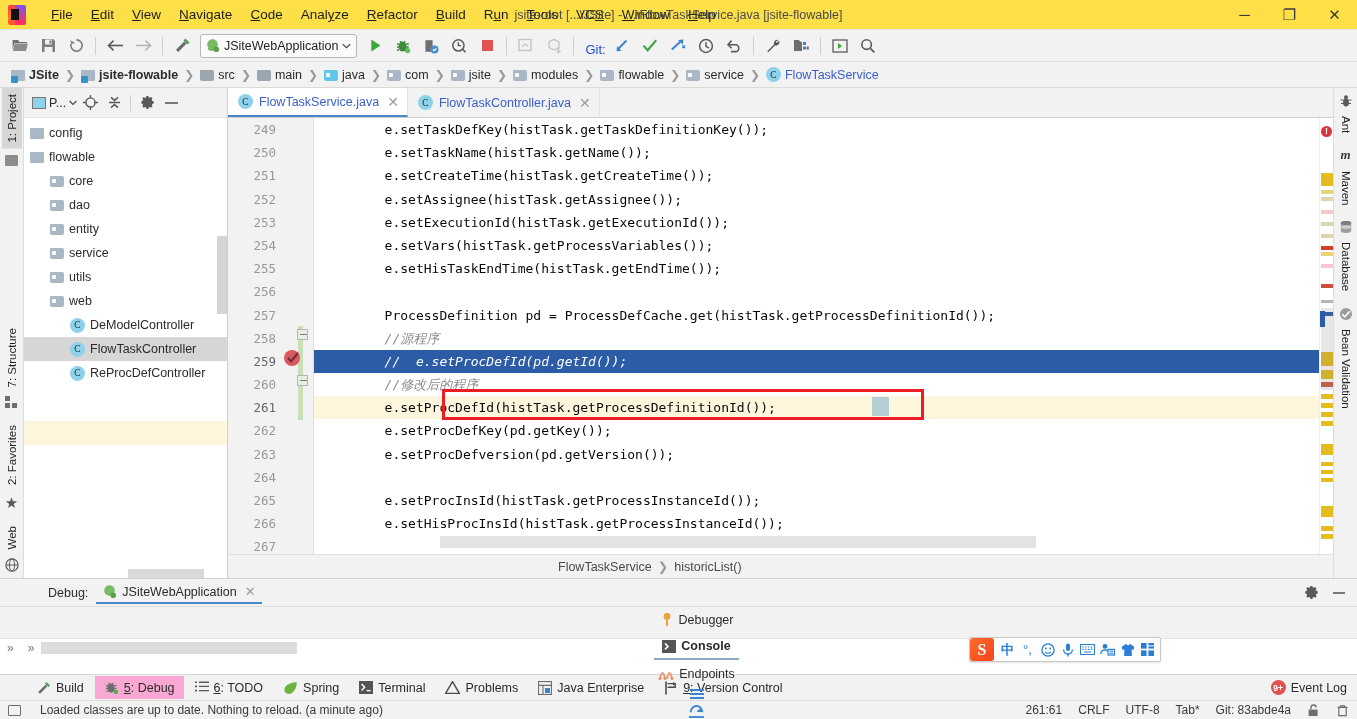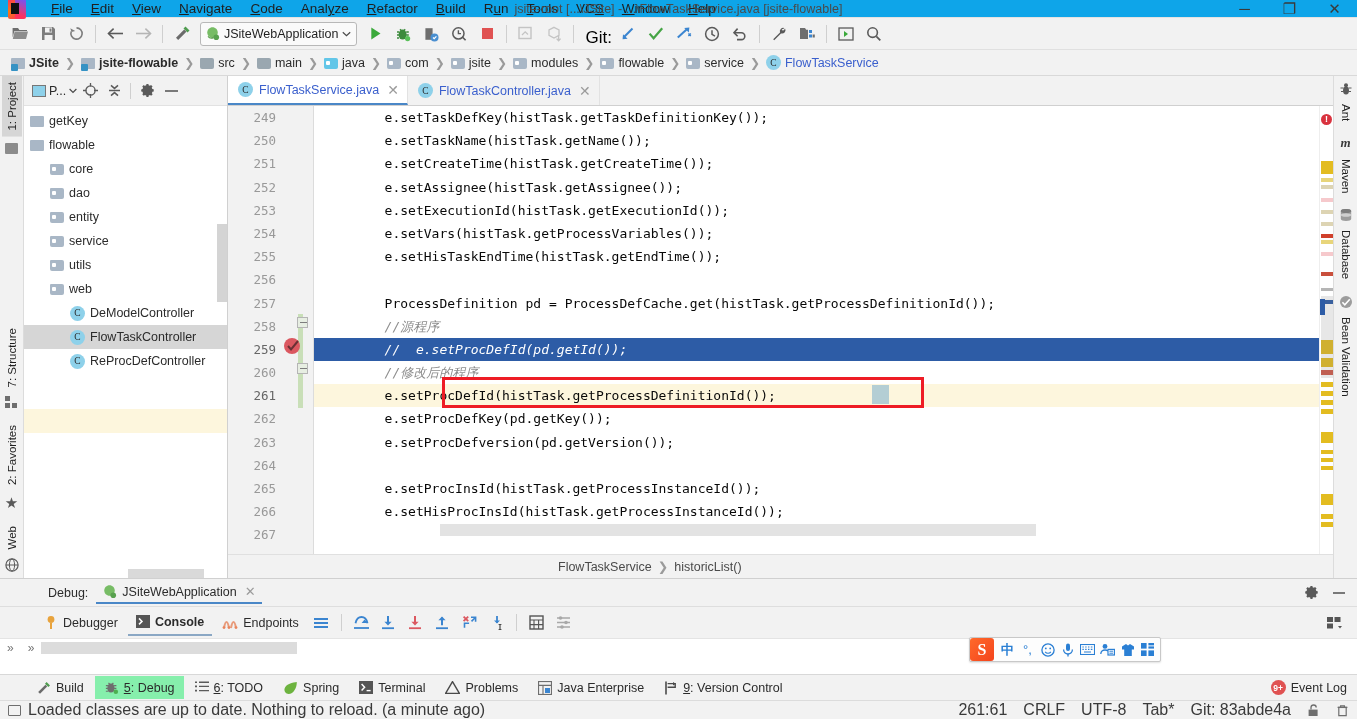--- a/index.html
+++ b/index.html
@@ -7,39 +7,39 @@
   body {
     font-family: "Liberation Sans", sans-serif;
     font-size: 12.5px;
     color:#2b2b2b;
     background:#f2f2f2;
     -webkit-font-smoothing: antialiased;
   }
   .ide { width:1357px; height:719px; position:relative; display:flex; flex-direction:column; background:#f2f2f2; }
 
   
-  .titlebar { height:18px; background:#0ea5e9; display:flex; align-items:center; border-bottom:1px solid #e3e3e3; position:relative; }
+  .titlebar { height:30px; background:#fde047; display:flex; align-items:center; border-bottom:1px solid #e3e3e3; position:relative; }
   .app-logo { width:24px; height:22px; margin-left:6px; margin-right:4px; position:relative; }
   .app-logo .l1 { position:absolute; left:2px; top:1px; width:13px; height:20px; background:linear-gradient(150deg,#fe315d 0%,#f97a12 48%,#fe315d 100%); border-radius:2px;}
   .app-logo .l2 { position:absolute; left:9px; top:1px; width:11px; height:20px; background:linear-gradient(200deg,#6b57ff 0%,#fe315d 80%); border-radius:2px;}
   .app-logo .l3 { position:absolute; left:5px; top:5px; width:8px; height:11px; background:#111; }
   .menu { display:flex; align-items:center; gap:0px; margin-left:8px; }
   .menu .mi { padding:4px 9px; font-size:13.5px; color:#1f1f1f; cursor:default; }
   .menu .mi u { text-decoration:underline; }
   .win-title { position:absolute; left:0; right:0; text-align:center; font-size:12.5px; color:#4a4a4a; pointer-events:none; }
   .win-btns { margin-left:auto; display:flex; height:30px; }
   .win-btns div { width:45px; display:flex; align-items:center; justify-content:center; font-size:15px; color:#3a3a3a; }
 
   
   .toolbar { height:32px; background:#f2f2f2; display:flex; align-items:center; border-bottom:1px solid #e0e0e0; padding-left:6px; }
   .tb-ico { width:26px; height:26px; display:flex; align-items:center; justify-content:center; margin:0 1px; border-radius:3px; }
   .tb-sep { width:1px; height:18px; background:#cfcfcf; margin:0 5px; }
   .runconfig { height:24px; border:1px solid #b8b8b8; background:#fafafa; border-radius:3px; display:flex; align-items:center; padding:0 5px 0 4px; margin:0 4px; gap:4px; }
   .runconfig .txt { font-size:12.5px; color:#1f1f1f; }
-  .git-lbl { font-size:17px; margin:8px 2px 0 6px; color:#000000; }
+  .git-lbl { font-size:13px; margin:8px 2px 0 6px; color:#1d4ed8; }
 
   
   .navbar { height:26px; background:#f2f2f2; display:flex; align-items:center; padding-left:8px; border-bottom:1px solid #d9d9d9; gap:0px; }
   .crumb { display:flex; align-items:center; gap:4px; padding:2px 3px; font-size:12.5px; }
   .crumb.b { font-weight:bold; }
   .crumb-sep { color:#9a9a9a; font-size:12px; margin:0 3px; }
 
   
   .main { flex:1; display:flex; min-height:0; }
   .lstrip, .rstrip { width:24px; background:#f2f2f2; display:flex; flex-direction:column; align-items:center; border-right:1px solid #dcdcdc; }
@@ -95,41 +95,41 @@
   .errdot { position:absolute; top:8px; left:1px; width:11px; height:11px; border-radius:50%; background:#d9333f; color:#fff; font-size:9px; line-height:11px; text-align:center; font-weight:bold;}
 
   .bcrumb-bottom { height:24px; background:#f2f2f2; display:flex; align-items:center; font-size:12.5px; color:#4a4a4a; padding-left:330px; border-top:1px solid #e0e0e0; gap:6px;}
 
   
   .debugpanel { height:96px; background:#f2f2f2; border-top:1px solid #d0d0d0; display:flex; flex-direction:column; }
   .dp-head { height:28px; display:flex; align-items:center; padding-left:48px; gap:8px; border-bottom:1px solid #dedede;}
   .dp-head .lab { font-size:12.5px; }
   .dp-tab { display:flex; align-items:center; gap:5px; font-size:12.5px; padding:3px 6px; border-bottom:2px solid #4a87c7;}
   .dp-head .gear { margin-left:auto; display:flex; gap:2px; padding-right:6px; }
-  .dp-toolbar { height:32px; display:flex; align-items:center; padding-left:36px; gap:2px; border-bottom:1px solid #e4e4e4; position:relative;}
+  .dp-toolbar { height:32px; display:flex; align-items:center; padding-left:36px; gap:2px; border-bottom:1px solid #e4e4e4; position:relative;flex-direction:column;}
   .dtab { display:flex; align-items:center; gap:5px; font-size:12.5px; padding:5px 8px; }
   .dtab.sel { border-bottom:2px solid #8aa7c4;font-weight:bold; }
   .dsep { width:1px; height:17px; background:#cfcfcf; margin:0 5px; }
   .dbi { width:25px; height:24px; display:flex; align-items:center; justify-content:center; }
   .dp-rest { flex:1; background:#fff; display:flex; align-items:flex-start; }
   .chev { font-size:12px; color:#777; padding:2px 7px; }
 
   
   .sogou { position:absolute; right:196px; bottom:57px; height:25px; background:#fdfdfd; border:1px solid #c8c8c8; border-radius:2px; display:flex; align-items:center; gap:1px; padding:0 3px 0 0; box-shadow:0 1px 2px rgba(0,0,0,.12);}
   .sogou .slogo { width:24px; height:23px; background:linear-gradient(135deg,#ff6a2b,#f4441c); border-radius:3px; color:#fff; font-size:16px; font-weight:bold; display:flex; align-items:center; justify-content:center; font-family:"Liberation Serif",serif; margin-right:3px;}
   .sogou .si { width:19px; height:19px; display:flex; align-items:center; justify-content:center; color:#2a7fd4; font-size:13px;}
 
   
   .toolstrip { height:26px; background:#f2f2f2; border-top:1px solid #d8d8d8; display:flex; align-items:center; padding-left:28px; gap:2px;}
   .tsbtn { display:flex; align-items:center; gap:5px; font-size:12.5px; padding:4px 9px; }
-  .tsbtn.sel { background:#86efac; }
+  .tsbtn.sel { background:#f9a8d4; }
   .tsbtn u { text-decoration:underline; }
   .tsright { margin-left:auto; display:flex; align-items:center; gap:5px; padding-right:10px; }
   .evtbadge { width:15px;height:15px;border-radius:50%;background:#e05252;color:#fff;font-size:8.5px;display:flex;align-items:center;justify-content:center;font-weight:bold;}
-  .statusbar { height:19px; background:#f2f2f2; border-top:1px solid #dcdcdc; display:flex; align-items:center; font-size:16px; color:#3a3a3a; padding-left:8px; gap:7px;}
+  .statusbar { height:19px; background:#f2f2f2; border-top:1px solid #dcdcdc; display:flex; align-items:center; font-size:12px; color:#3a3a3a; padding-left:8px; gap:19px;}
   .statusbar .sright { margin-left:auto; display:flex; align-items:center; gap:16px; padding-right:8px;}
   svg { display:block; }
 </style>
 </head>
 <body>
 
 <div class="ide">
 
   <div class="titlebar">
     <div class="app-logo">
@@ -463,21 +463,21 @@
           <svg width="15" height="4" viewBox="0 0 15 4">
               <path d="M1 2h13" stroke="#5a5a5a" stroke-width="1.6"></path>
             </svg>
         </span>
       </div>
       <div class="tree">
         <div class="trow ind1">
           <span class="ic-mod">
               <i></i>
             </span>
-          <span>getKey</span>
+          <span>config</span>
         </div>
         <div class="trow ind1">
           <span class="ic-mod">
               <i></i>
             </span>
           <span>flowable</span>
         </div>
         <div class="trow ind2">
           <span class="ic-folder">
               <i></i>

